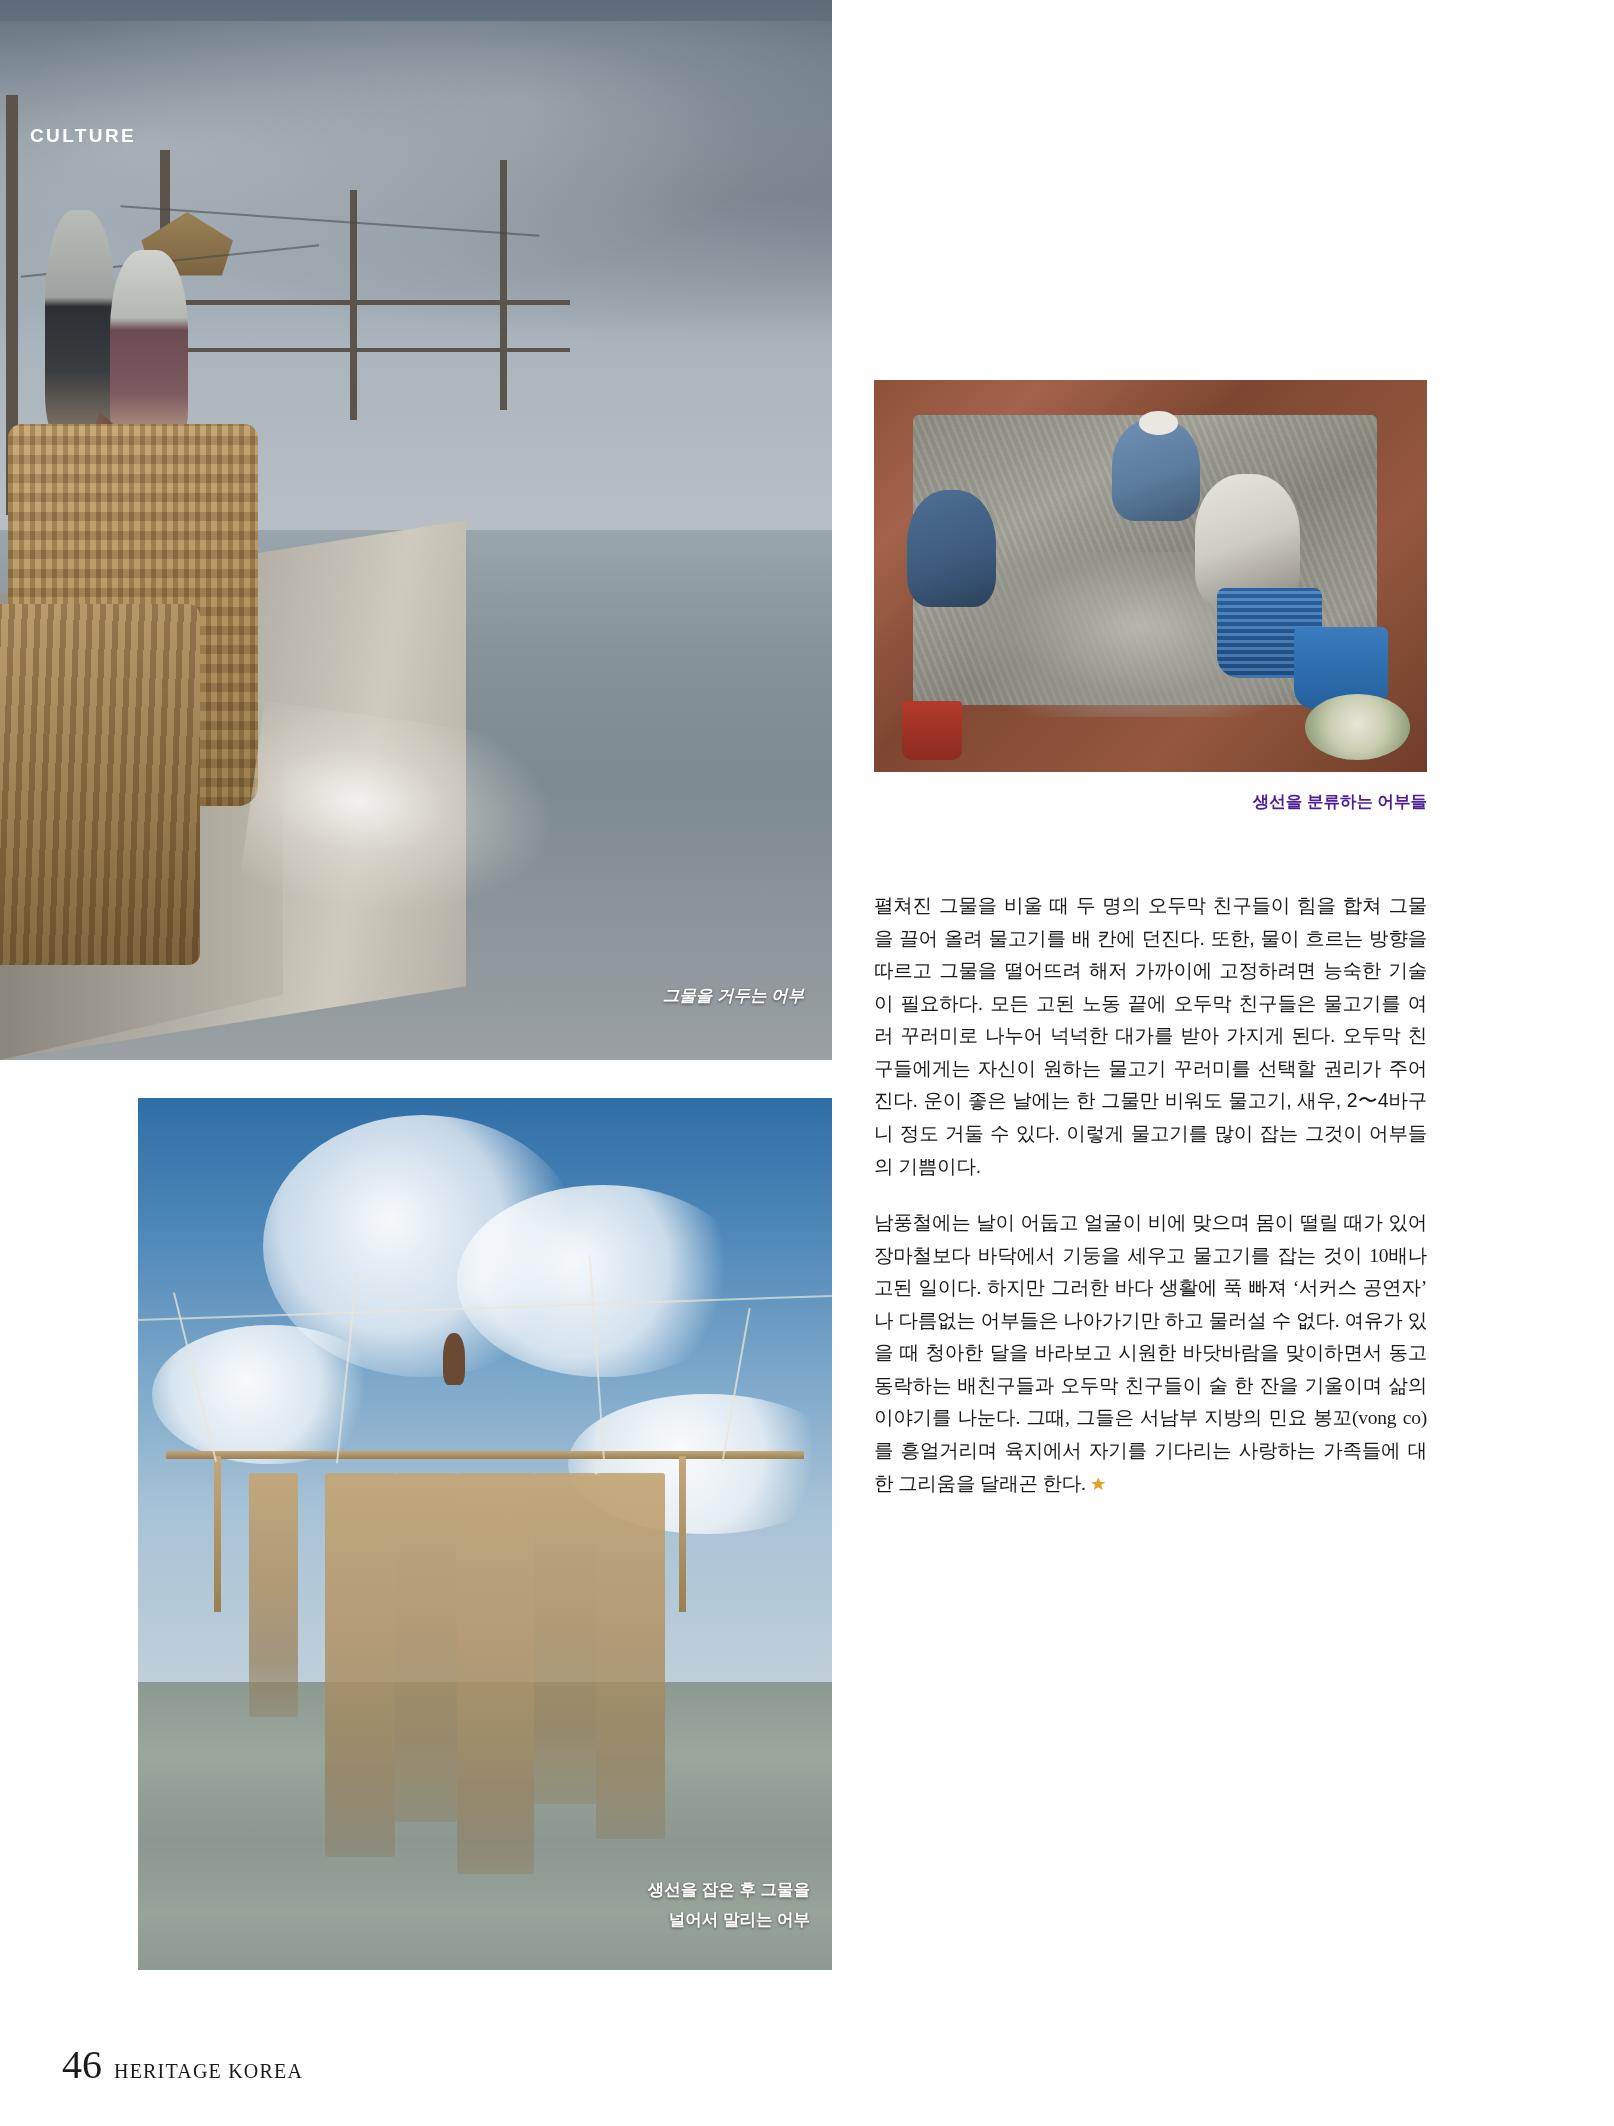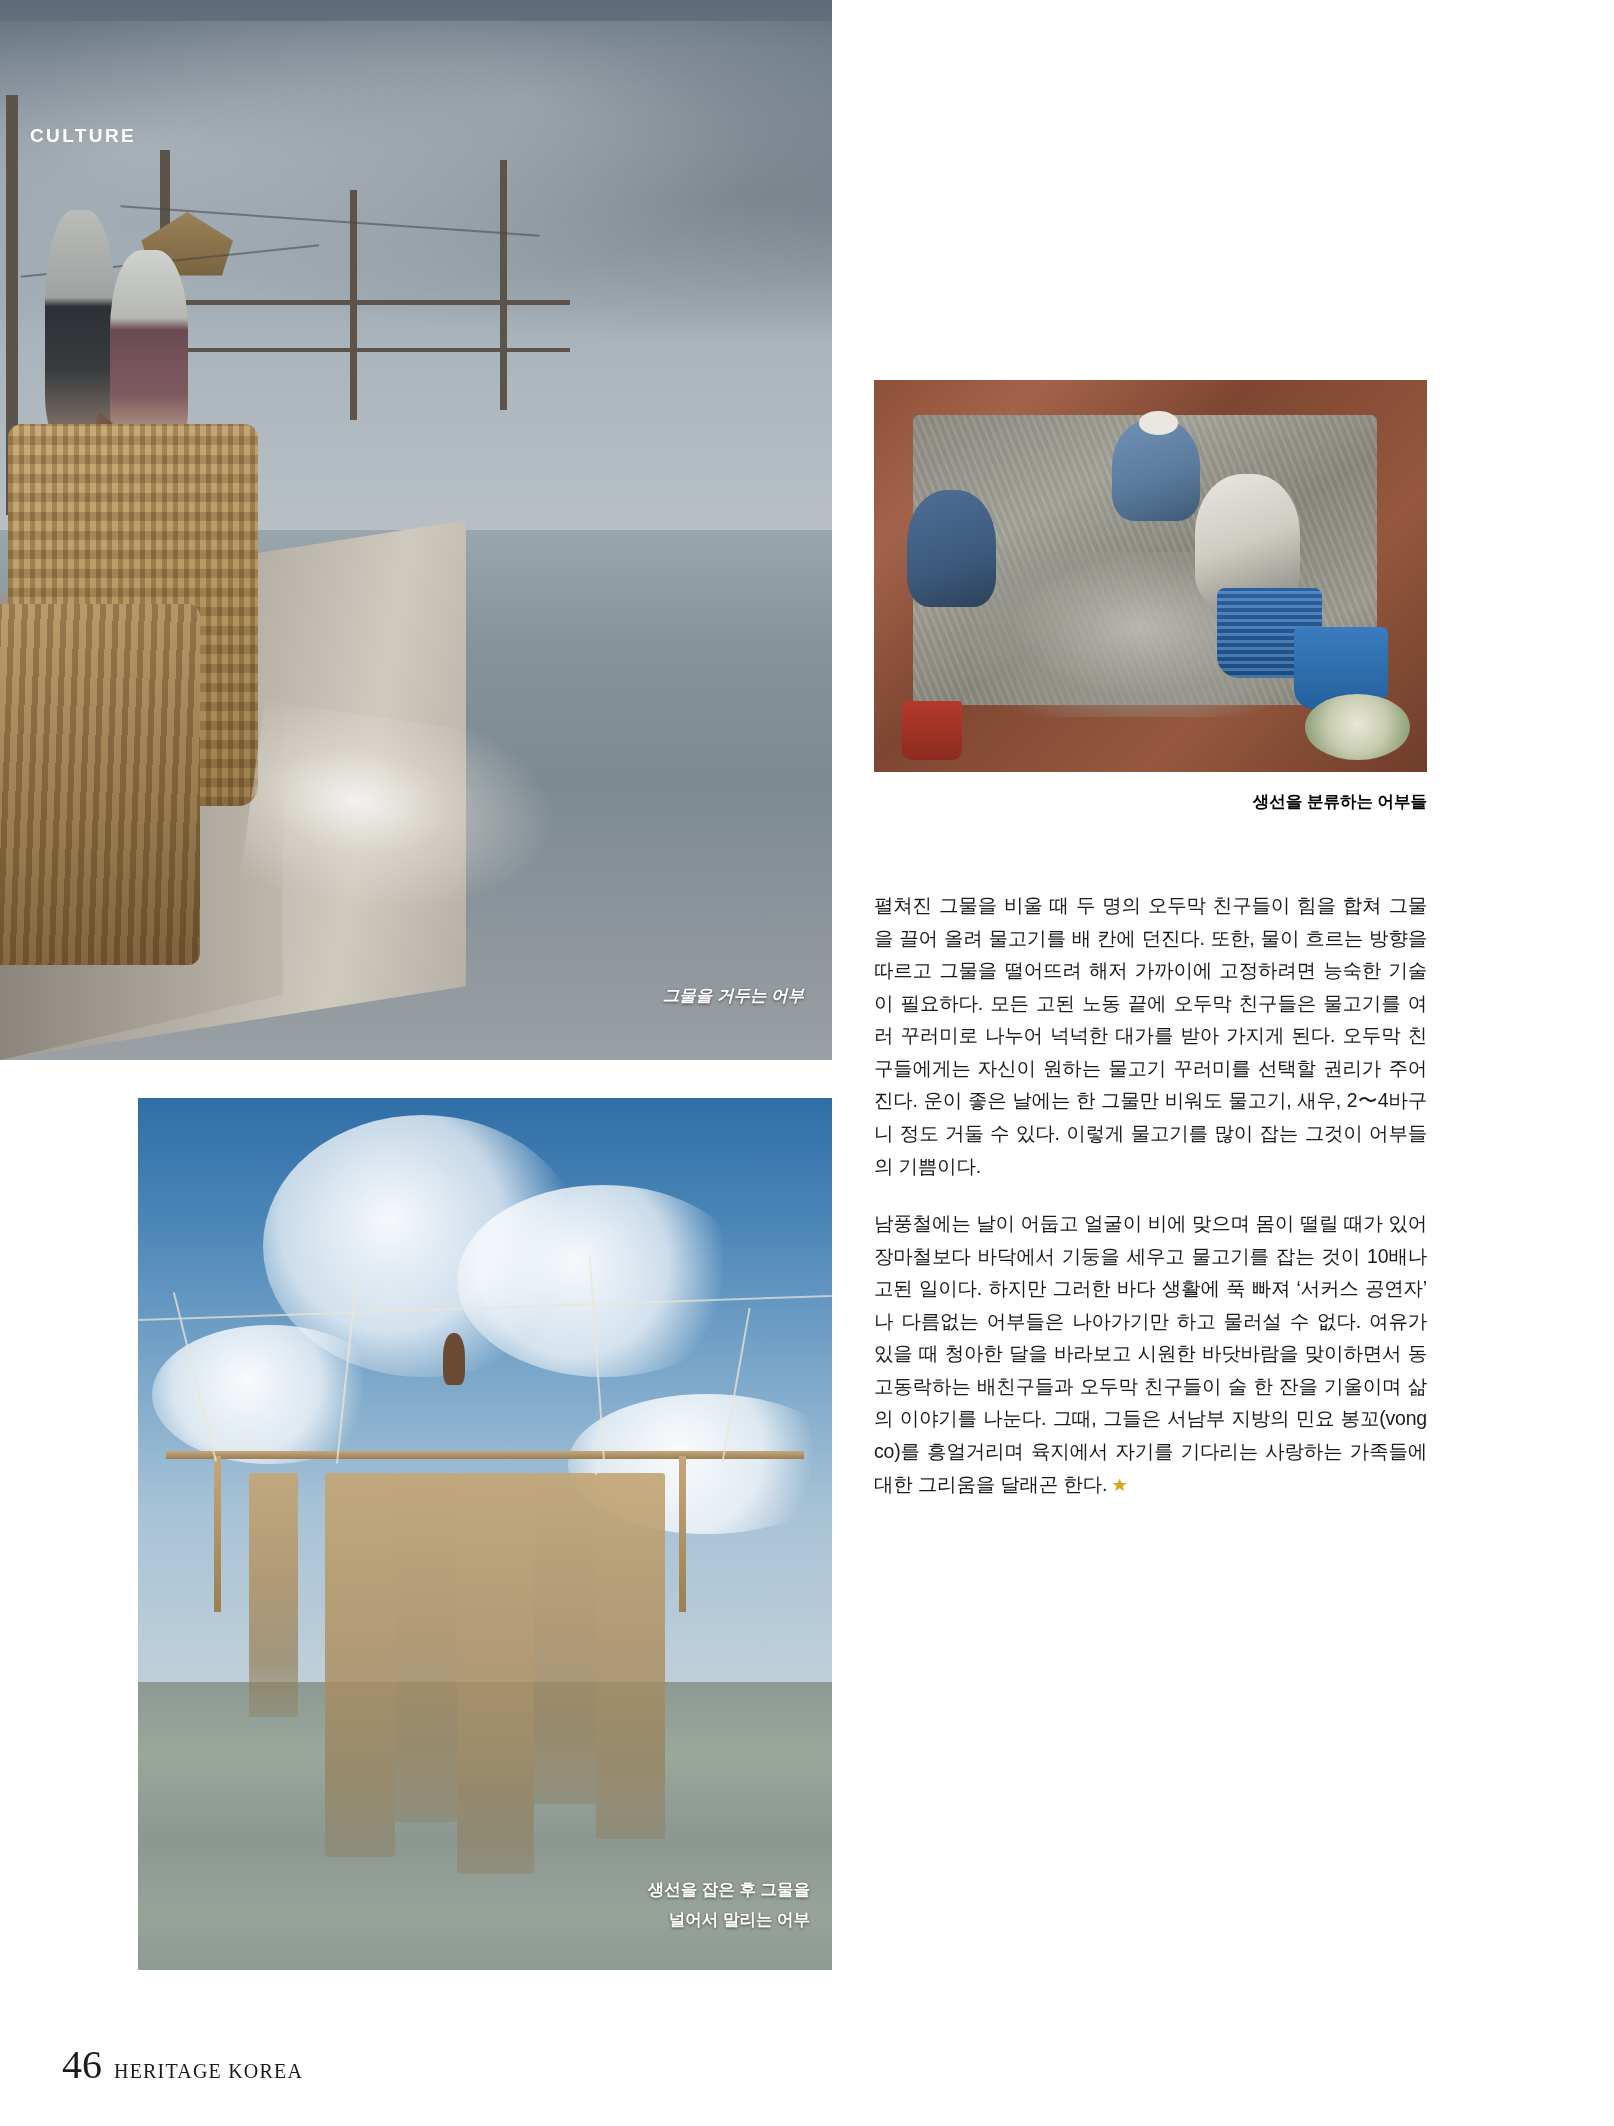--- a/index.html
+++ b/index.html
@@ -133,21 +133,21 @@
     position: absolute;
     color: #ffffff;
     font-size: 16.5px;
     font-weight: 700;
     text-align: right;
     line-height: 1.45;
     text-shadow: 0 1px 3px rgba(0,0,0,.55);
   }
   .caption-dark {
     position: absolute;
-    color: #000000;
+    color: #4c1d95;
     font-size: 16.5px;
     font-weight: 700;
     text-align: right;
     line-height: 1.45;
   }
 
   
   .boat-photo {
     position: absolute;
     left: 874px;
@@ -259,21 +259,21 @@
   }
   .para {
     color: #1a1a1a;
     font-size: 19.5px;
     line-height: 1.67;
     text-align: justify;
     text-justify: inter-word;
     margin: 0 0 25px 0;
     letter-spacing: -0.2px;
   }
-  .para:last-child { margin-bottom: 16px; }
+  .para:last-child { margin-bottom: 16px; font-family: Liberation Serif, serif; }
   .end-mark {
     display: inline-block;
     width: 15px; height: 13px;
     margin-left: 5px;
     vertical-align: -1px;
     background: #d9a520;
     clip-path: polygon(50% 0%, 62% 32%, 97% 36%, 70% 58%, 80% 95%, 50% 74%, 20% 95%, 30% 58%, 3% 36%, 38% 32%);
   }
 
   

